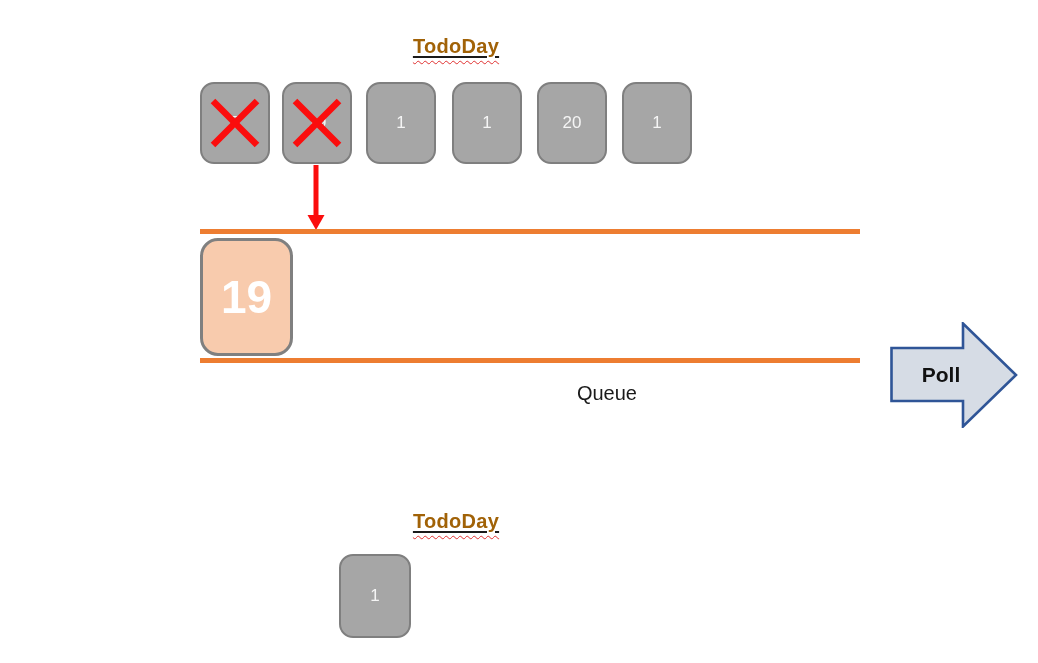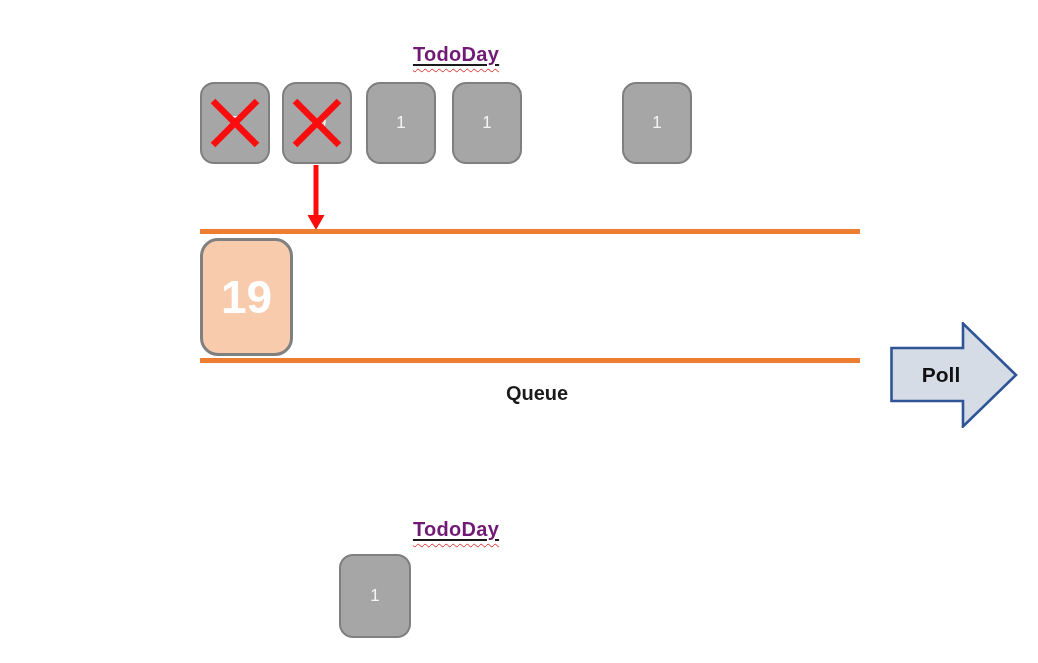--- a/index.html
+++ b/index.html
@@ -14,23 +14,22 @@
     overflow: hidden;
   }
 
   
   .section-title {
     position: absolute;
     width: 300px;
     text-align: center;
     font-size: 20px;
     font-weight: bold;
-    color: #701a75;
+    color: #a16207;
     letter-spacing: 0.3px;
-    margin-top: 8px;
   }
   .u-solid {
     text-decoration: underline;
     text-decoration-thickness: 2px;
     text-underline-offset: 3px;
     text-decoration-color: #1a1a1a;
   }
   .u-wavy {
     text-decoration: underline wavy #e03131;
     text-decoration-thickness: 1px;
@@ -89,23 +88,23 @@
     color: #ffffff;
     font-size: 46px;
     font-weight: bold;
   }
 
   .queue-label {
     position: absolute;
     left: 437px;
     top: 382px;
     width: 200px;
-    text-align: center;
+    text-align: right;
     font-size: 20px;
-    font-weight: bold;
+    font-weight: normal;
     color: #1a1a1a;
   }
 
   
   .block-arrow { position: absolute; }
   .block-arrow .arrow-label {
     position: absolute;
     inset: 0;
     display: flex;
     align-items: center;
@@ -144,20 +143,23 @@
   </div>
 
   <div class="sq" style="left:366px; top:82px;">
     <span>1</span>
   </div>
 
   <div class="sq" style="left:452px; top:82px;">
     <span>1</span>
   </div>
 
+  <div class="sq" style="left:537px; top:82px;">
+    <span>20</span>
+  </div>
 
   <div class="sq" style="left:622px; top:82px;">
     <span>1</span>
   </div>
 
   <svg class="insert-arrow-svg" width="20" height="66" viewBox="0 0 20 66">
     <line x1="10" y1="0" x2="10" y2="52" stroke="#fb0d0d" stroke-width="5"></line>
     <polygon points="1.5,50 18.5,50 10,65" fill="#fb0d0d"></polygon>
   </svg>
 

